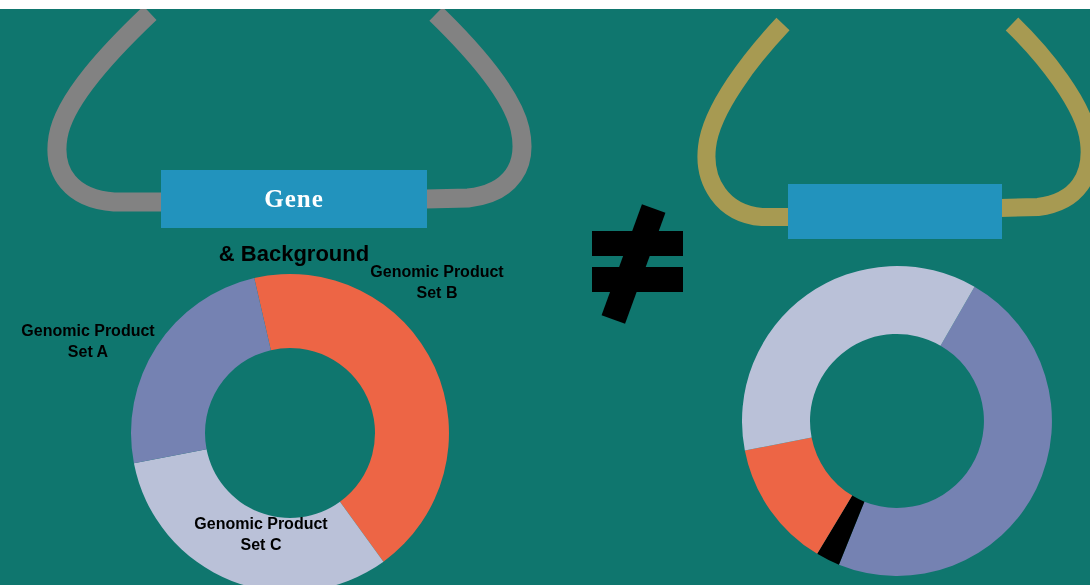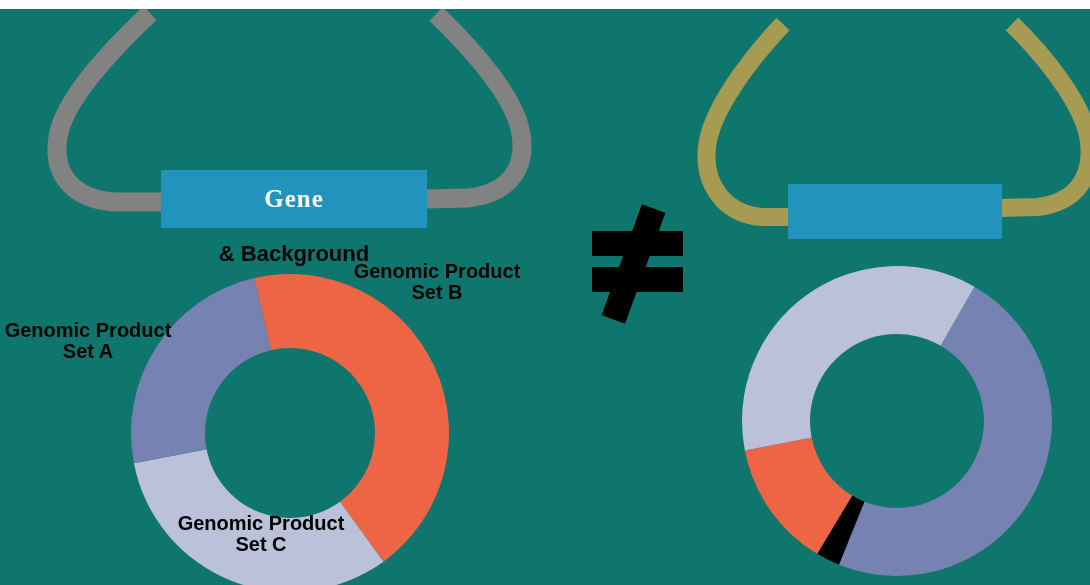--- a/index.html
+++ b/index.html
@@ -13,21 +13,21 @@
     display:flex;align-items:center;justify-content:center;
   }
   .gene-box .gene-text{
     font-family:"Liberation Serif",serif;font-weight:bold;color:#ffffff;
     font-size:25px;letter-spacing:1px;
   }
   .bg-label{
     text-align:center;font-weight:bold;color:#000000;font-size:22px;
   }
   .donut-label{
-    text-align:center;font-weight:bold;color:#000000;font-size:20px;
+    text-align:center;font-weight:bold;color:#000000;font-size:16px;
     line-height:21px;white-space:pre-line;
   }
   .neq-bar{background:#000000;}
   .neq-diag{background:#000000;transform:rotate(20deg);}
 </style>
 </head>
 <body>
 
 <div id="canvas">
 

